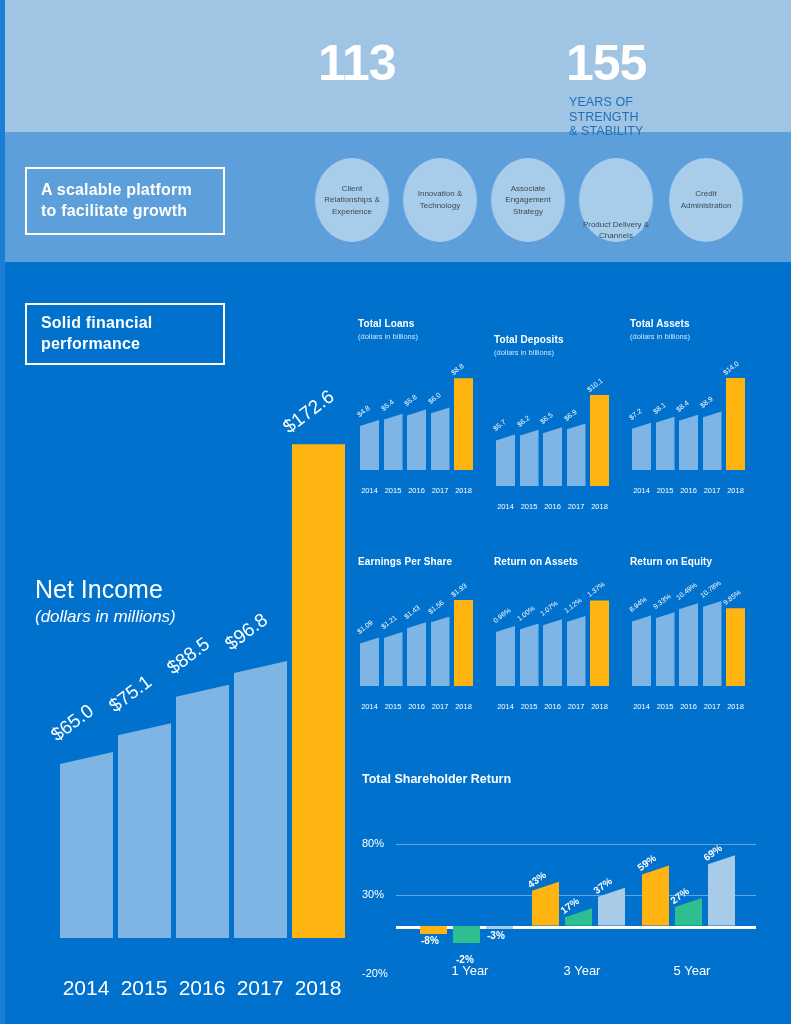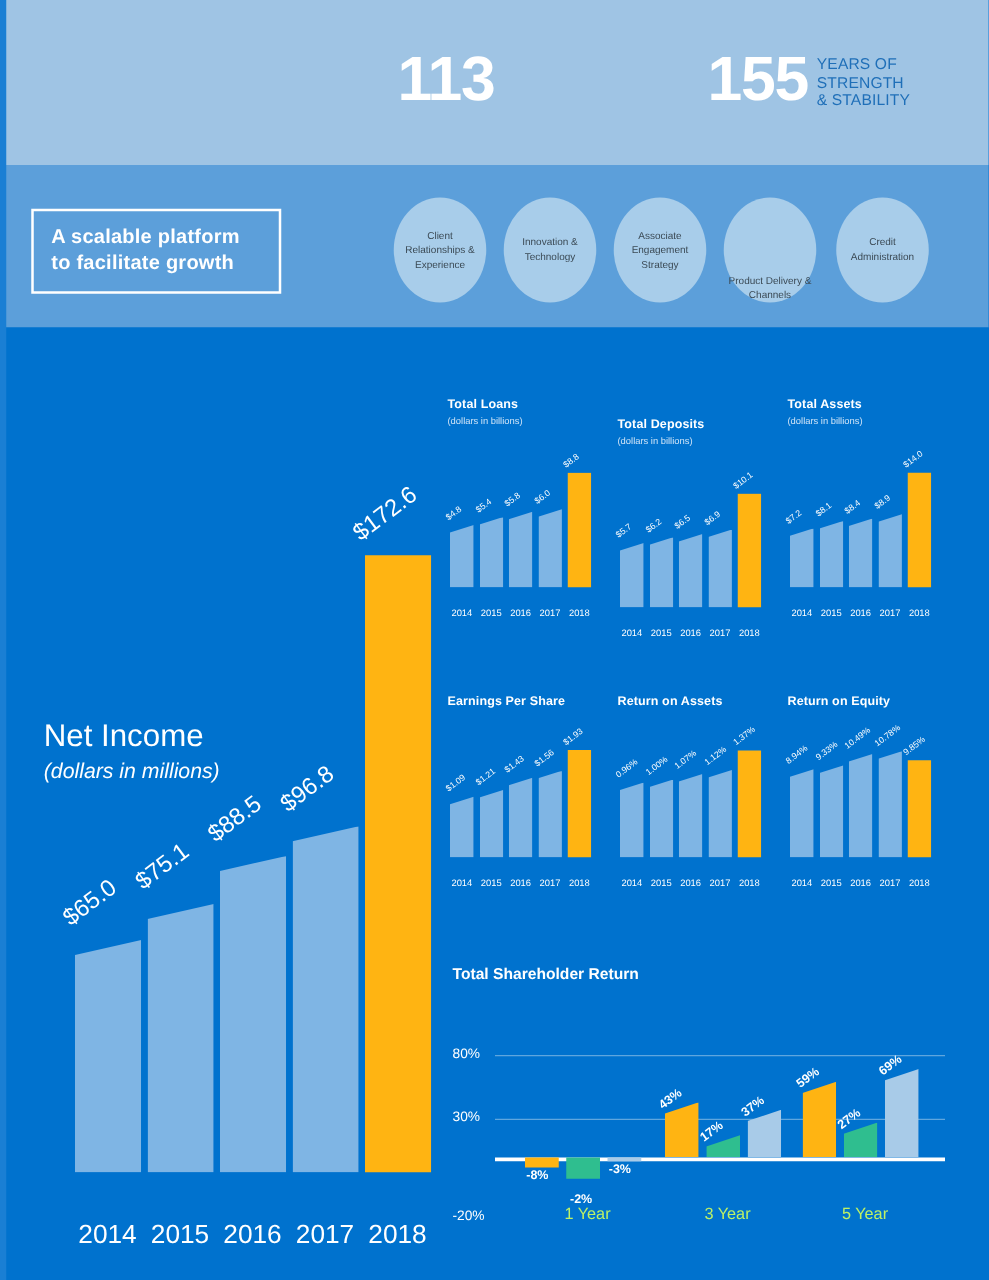--- a/index.html
+++ b/index.html
@@ -37,21 +37,21 @@
     padding: 0 14px;
     font-weight: bold;
     line-height: 1.3;
     letter-spacing: .2px;
   }
   #hbox-history  { left: 25px; top: 33px;  width: 202px; height: 72px; font-size: 16px; }
   #hbox-platform { left: 25px; top: 167px; width: 200px; height: 68px; font-size: 16px; }
   #hbox-solid    { left: 25px; top: 303px; width: 200px; height: 62px; font-size: 16px; }
 
   
-  .stat { position: absolute; display: flex; align-items: flex-end; gap: 7px; }
+  .stat { position: absolute; display: flex; align-items: center; gap: 7px; flex-direction: column; }
   #stat-113 { left: 318px; top: 38px; }
   #stat-155 { left: 566px; top: 38px; }
   .stat-num {
     font-size: 50px; font-weight: bold; color: #ffffff;
     line-height: 1; letter-spacing: -1px;
   }
   .stat-label {
     font-size: 12.5px; color: #1F6FB8; font-weight: normal;
     line-height: 1.17; letter-spacing: .1px;
   }
@@ -125,21 +125,21 @@
   .axis-lbl { position: absolute; color: #ffffff; font-size: 11px; }
   .zeroline { position: absolute; left: 34px; width: 360px; height: 3px; background: #ffffff; }
   .tsr-bar { position: absolute; width: 27px; }
   .tsr-bar .shape { position: absolute; left: 0; width: 27px; }
   .tsr-val {
     position: absolute; color: #ffffff; font-size: 10px; font-weight: bold;
     white-space: nowrap;
   }
   .tsr-val.rot { transform: rotate(-37deg); transform-origin: left bottom; }
   .tsr-cat {
-    position: absolute; color: #bef264; font-size: 13px; text-align: center;
+    position: absolute; color: #ffffff; font-size: 13px; text-align: center;
     width: 80px;
   }
 </style>
 </head>
 <body>
 
 <div class="page">
 
   <div class="band band-1"></div>
   <div class="band band-2"></div>
@@ -170,20 +170,23 @@
         <span>Associate Engagement Strategy</span>
       </div>
       <div class="circle" style="left: 579px; align-items: flex-end;">
         <span>Product Delivery &amp; Channels</span>
       </div>
       <div class="circle" style="left: 669px;">
         <span>Credit Administration</span>
       </div>
     </div>
 
+  <div class="hbox" id="hbox-solid">
+    <span>Solid financial performance</span>
+  </div>
 
   <div id="netincome">
     <div class="ni-title">Net Income</div>
     <div class="ni-sub">(dollars in millions)</div>
     <div class="ni-bars" id="ni-bars">
         <div class="ni-bar" style="left: 30px; height: 185.972px;">
           <div class="shape" style="background: rgb(127, 181, 228); clip-path: polygon(0px 12px, 100% 0px, 100% 100%, 0px 100%);"></div>
         </div>
         <div class="ni-label" style="left: 30px; bottom: 191.972px;">$65.0</div>
         <div class="ni-bar" style="left: 88px; height: 214.869px;">

